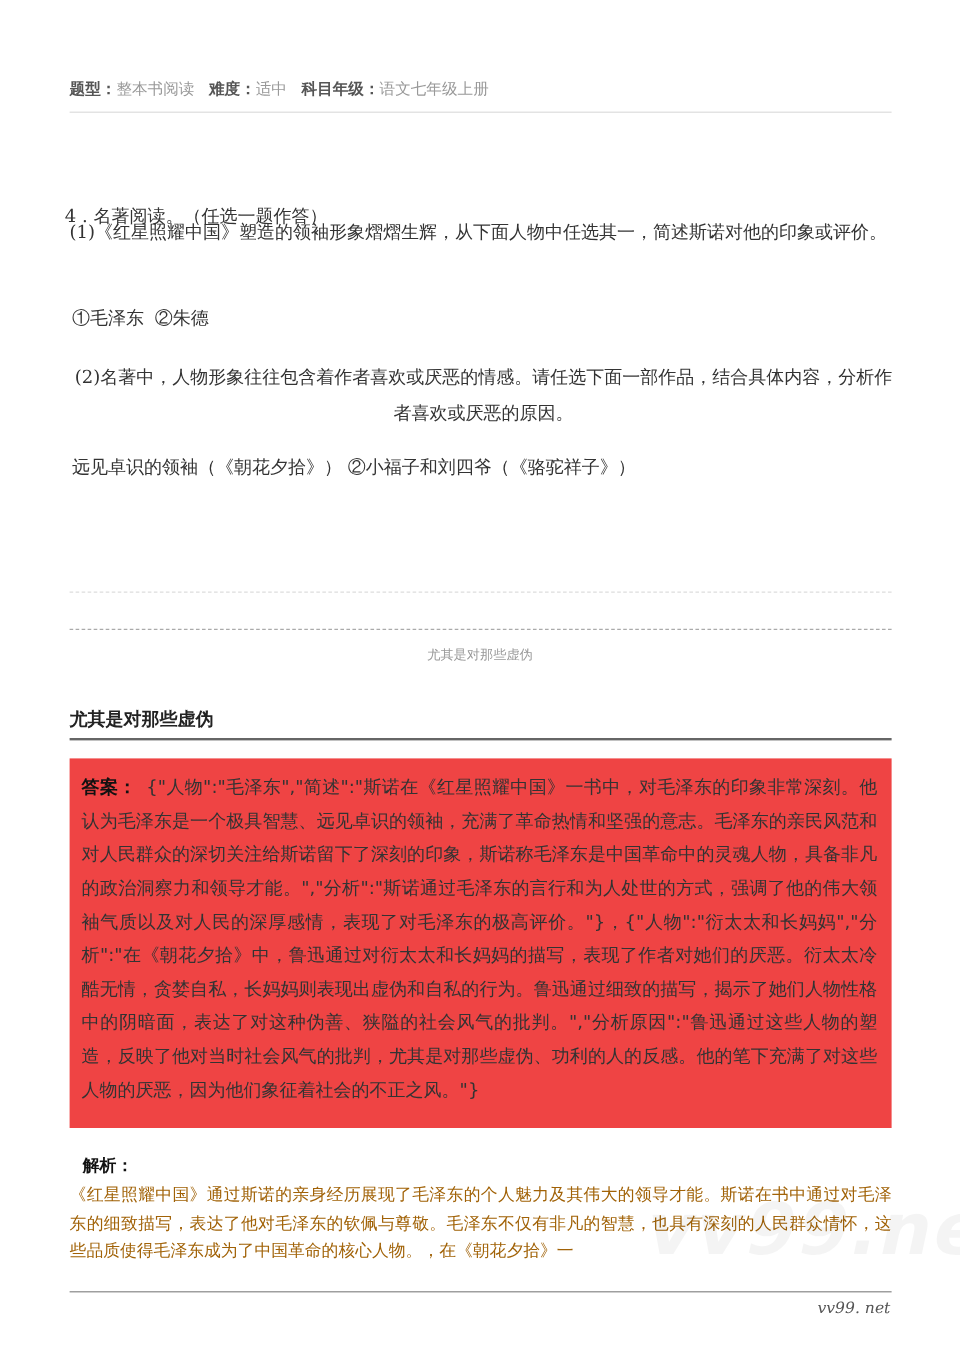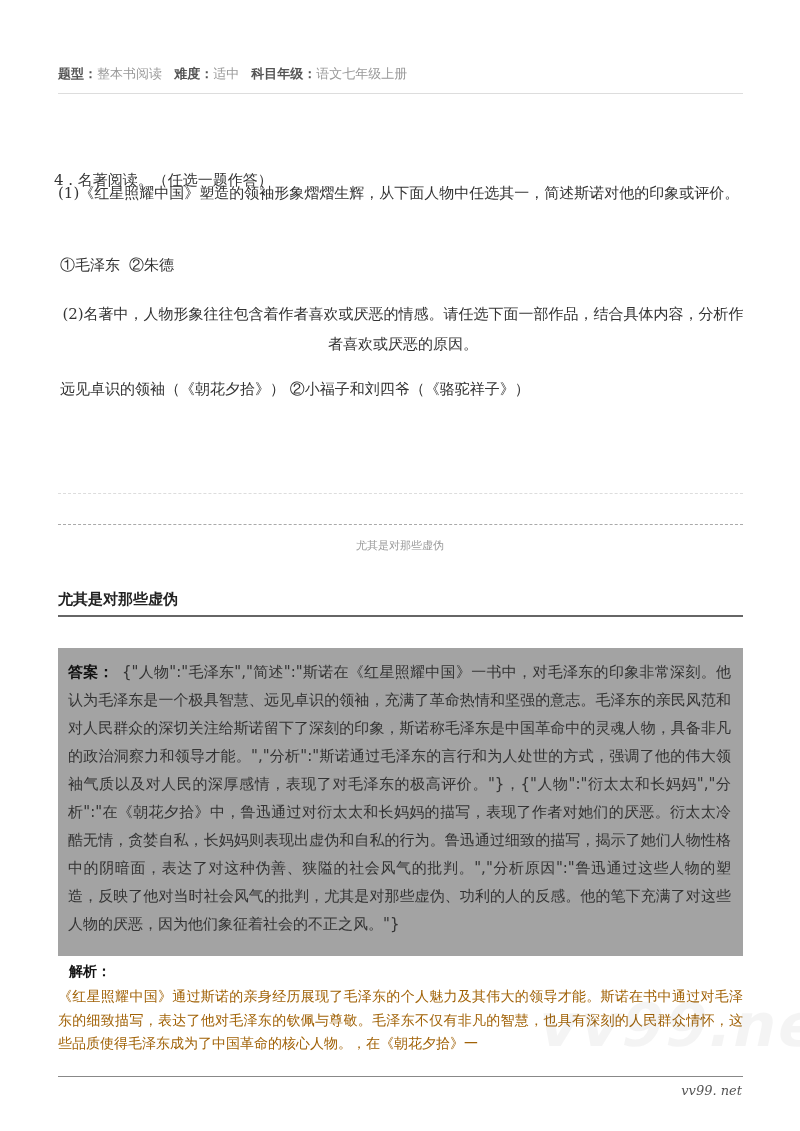--- a/index.html
+++ b/index.html
@@ -35,22 +35,22 @@
       font-size: 11px; color: #999999;
       font-family: "DejaVu Sans", "Liberation Sans", sans-serif;
     }
     .section-title {
       left: 58px; top: 590px; font-size: 15px; font-weight: bold; color: #222222;
       font-family: "DejaVu Sans", "Liberation Sans", sans-serif;
     }
     .section-rule { left: 58px; top: 615px; width: 685px; border-top: 2px solid #666666; }
 
     .answer-box {
-      left: 58px; top: 648px; width: 685px; height: 308px;
-      background: #a3a3a3; box-sizing: border-box; padding: 10px 12px 0 10px;
+      left: 58px; top: 632px; width: 685px; height: 308px;
+      background: #ef4444; box-sizing: border-box; padding: 10px 12px 0 10px;
     }
     .answer-text {
       font-size: 15px; line-height: 28px; color: #333333; text-align: justify;
       font-family: "DejaVu Sans", "Liberation Sans", sans-serif;
     }
     .answer-label { font-weight: bold; color: #111111; margin-right: 8px; }
 
     .analysis-label {
       left: 58px; top: 963px; font-size: 14px; font-weight: bold; color: #111111;
       font-family: "DejaVu Sans", "Liberation Sans", sans-serif;

